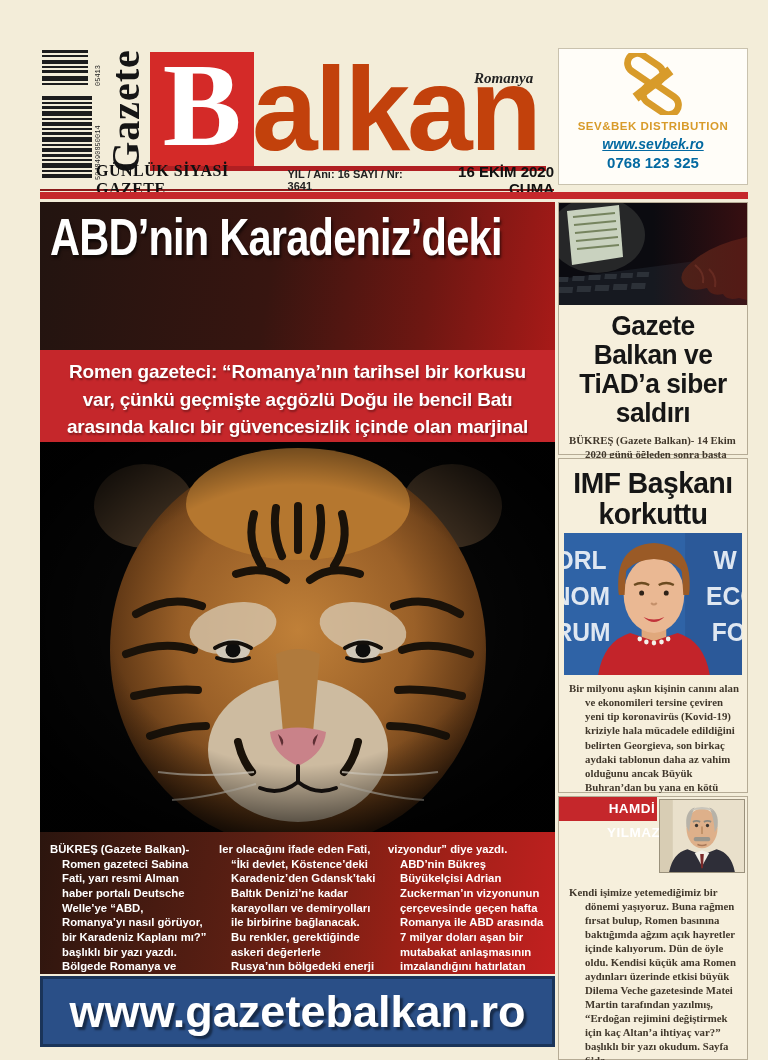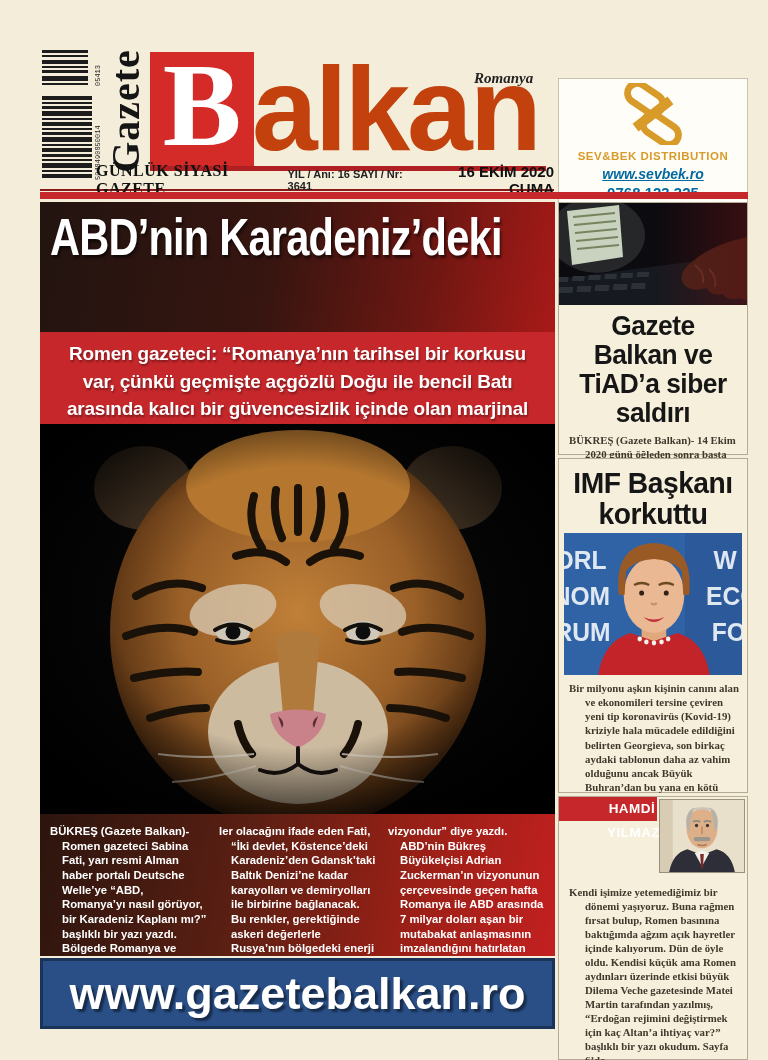--- a/index.html
+++ b/index.html
@@ -39,32 +39,32 @@
     position: absolute; left: 40px; top: 171px; width: 514px; height: 20px;
     display: flex; align-items: center; justify-content: space-between;
     padding-left: 56px; border-bottom: 2px solid #8a1a1a;
   }
   .tagline { font-family: "Liberation Serif", serif; font-weight: bold; font-size: 16px; color: #111; letter-spacing: 0.5px; }
   .issue-info { font-size: 11px; font-weight: bold; color: #222; }
   .date { font-size: 15px; font-weight: bold; color: #111; text-align: right; }
 
   .ad-box {
     position: absolute; left: 558px; top: 48px; width: 190px; height: 137px;
-    background: #fffdf8; border: 1px solid #c9c2ae; text-align: center; padding-top: 4px; margin-top: 30px;
+    background: #fffdf8; border: 1px solid #c9c2ae; text-align: center; padding-top: 4px;
   }
   .ad-brand { color: #d89b2a; font-weight: bold; font-size: 11.5px; letter-spacing: 0.5px; margin-top: 1px; }
   .ad-url { color: #0369a1; font-weight: bold; font-size: 14px; text-decoration: underline; margin-top: 4px; font-style: italic; }
   .ad-phone { color: #0369a1; font-weight: bold; font-size: 15px; margin-top: 2px; }
 
   .red-divider { position: absolute; left: 40px; top: 192px; width: 708px; height: 7px; background: #c5272b; }
 
   
   .story { position: absolute; left: 40px; top: 202px; width: 515px; }
   .head-box {
-    height: 130px; padding: 6px 8px 0 10px;
+    height: 148px; padding: 6px 8px 0 10px;
     background: linear-gradient(100deg, #221410 0%, #371510 45%, #6e1712 75%, #a81a18 100%);
   }
   .hl { display: inline-block; transform: scaleX(0.8); transform-origin: left center; white-space: nowrap; }
   .hl1 {
     font-size: 52px; font-weight: bold; color: #fff; line-height: 58px;
     letter-spacing: -1px; text-shadow: 2px 3px 3px rgba(0,0,0,0.55);
   }
   .hl2 {
     font-size: 60px; font-weight: bold; color: #fff; line-height: 64px;
     letter-spacing: -1px; text-shadow: 2px 3px 3px rgba(0,0,0,0.55);

